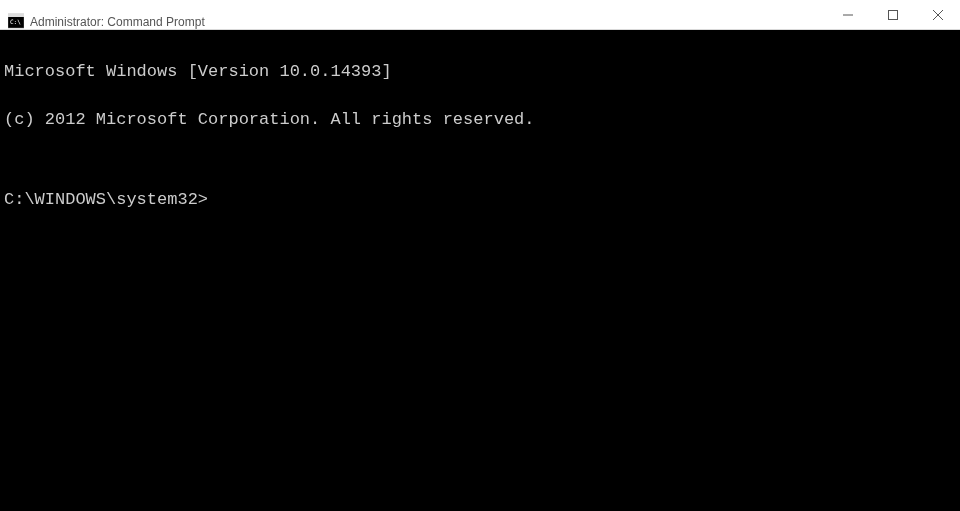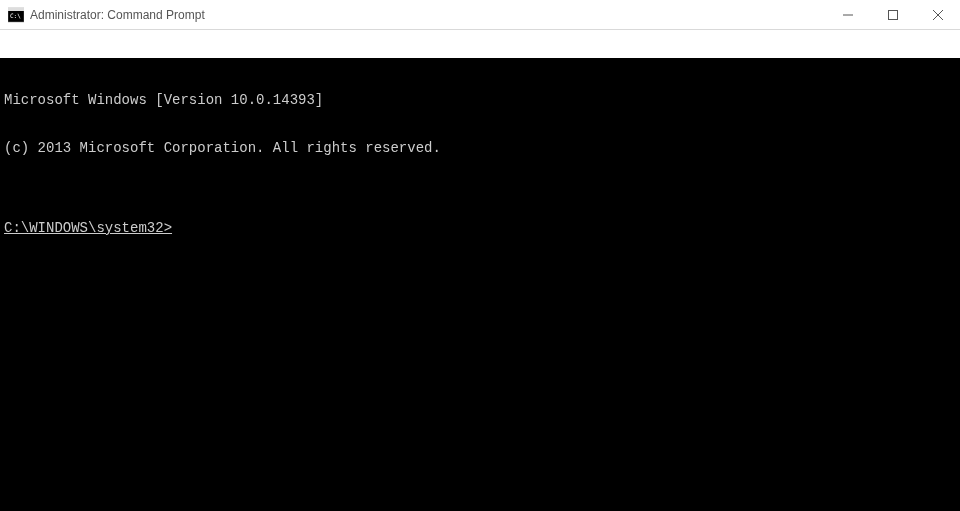--- a/index.html
+++ b/index.html
@@ -18,21 +18,21 @@
       width: 960px;
       height: 511px;
       background: #fff;
       display: flex;
       flex-direction: column;
     }
     .titlebar {
       height: 30px;
       background: #fff;
       display: flex;
-      align-items: center;
+      align-items: flex-end;
       border-bottom: 1px solid #d9d9d9;
     }
     .titlebar-icon {
       width: 16px;
       height: 16px;
       margin-left: 8px;
       margin-right: 6px;
       display: flex;
       align-items: center;
       justify-content: center;
@@ -64,36 +64,34 @@
       height: 10px;
       stroke: #555;
       stroke-width: 1;
       fill: none;
     }
     .terminal {
       flex: 1;
       background: #000;
       color: #ccc;
       font-family: Consolas, "Courier New", monospace;
-      font-size: 14px;
+      font-size: 17px;
       line-height: 16px;
       padding: 2px 4px;
       white-space: pre;
       overflow: hidden;
-      margin-top: 28px;
     }
     .terminal-line {
       display: block;
     }
     .prompt-line {
       display: flex;
     }
     .prompt {
       white-space: pre;
-      text-decoration: underline;
     }
     .command {
       white-space: pre;
     }
   </style>
 </head>
 <body>
 
 <div class="window">
   <div class="titlebar">
@@ -119,17 +117,17 @@
       <div class="window-control">
         <svg viewBox="0 0 10 10">
             <line x1="0" y1="0" x2="10" y2="10"></line>
             <line x1="10" y1="0" x2="0" y2="10"></line>
           </svg>
       </div>
     </div>
   </div>
   <div class="terminal">
     <span class="terminal-line">Microsoft Windows [Version 10.0.14393]</span>
-    <span class="terminal-line">(c) 2013 Microsoft Corporation. All rights reserved.</span>
+    <span class="terminal-line">(c) 2012 Microsoft Corporation. All rights reserved.</span>
     <span class="terminal-line"></span>
     <span class="prompt-line"><span class="prompt">C:\WINDOWS\system32&gt;</span></span>
   </div>
 </div>
 
 </body></html>

